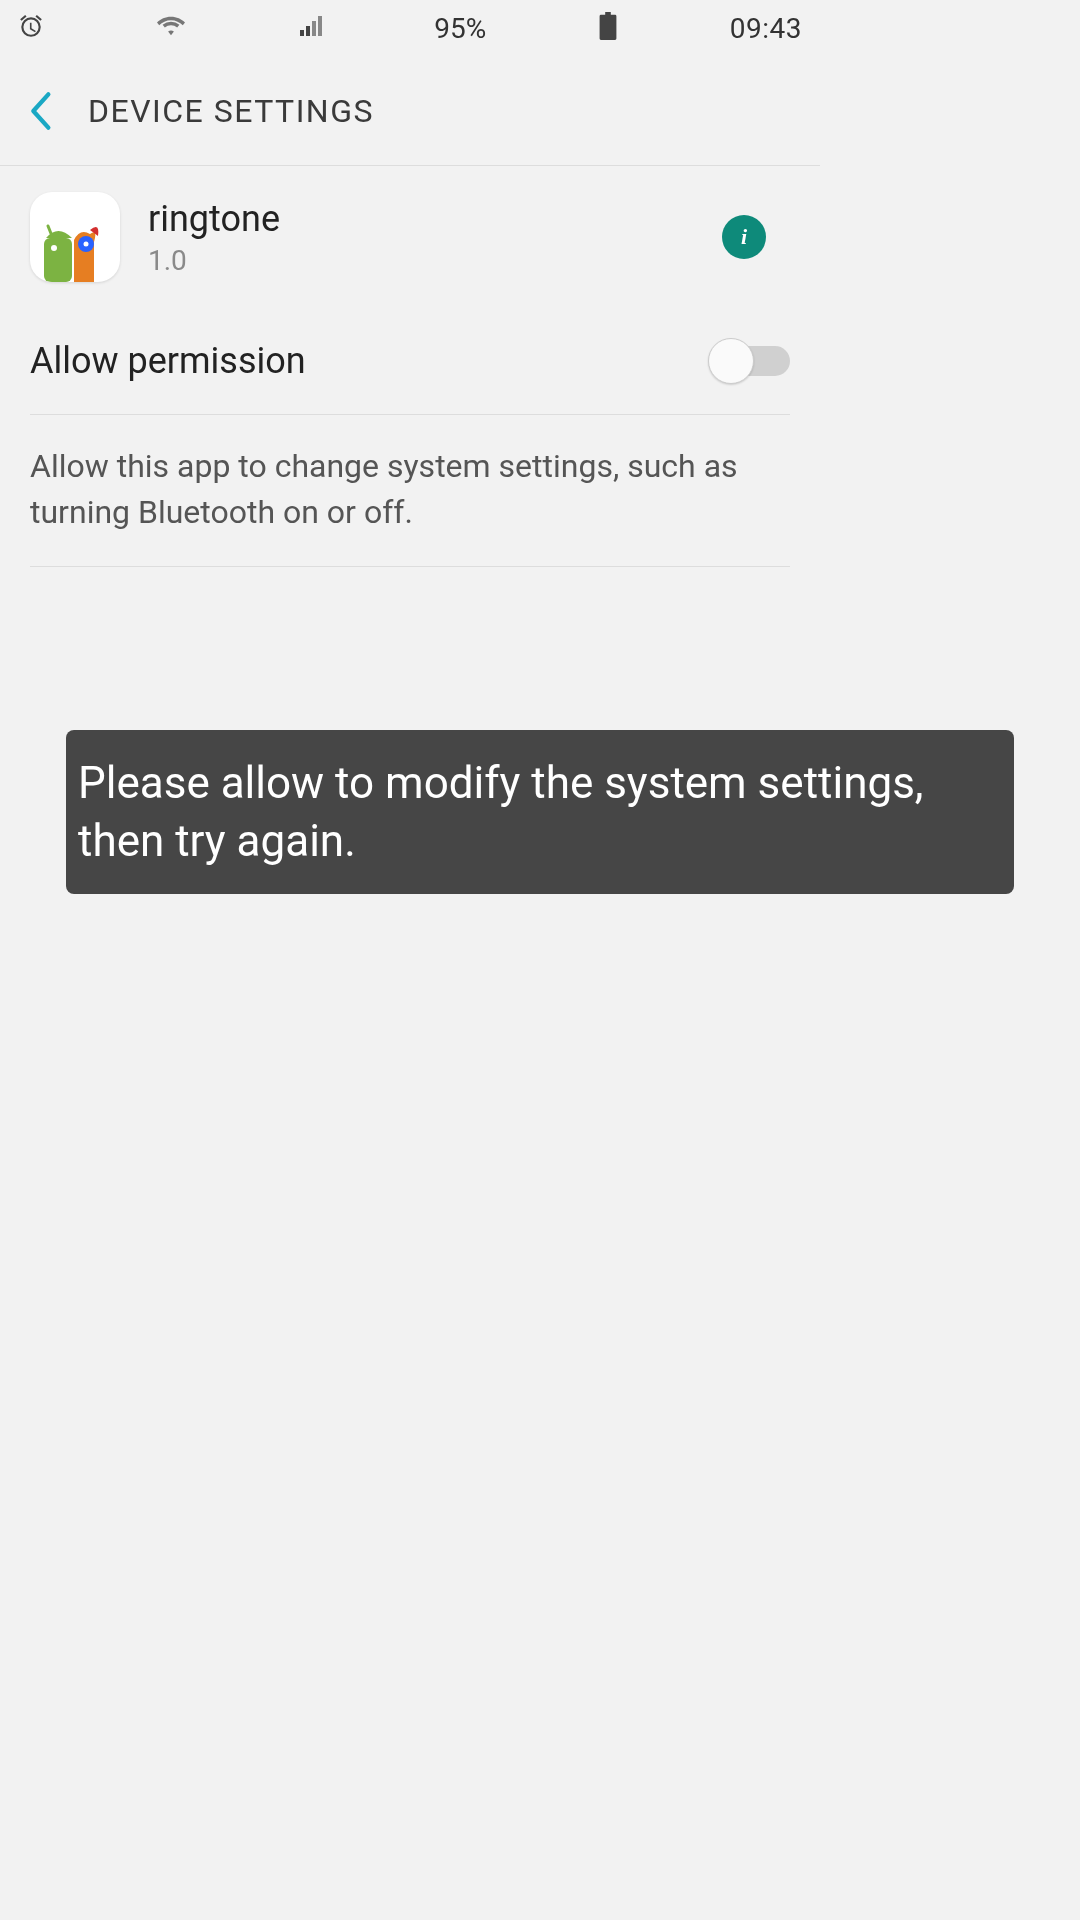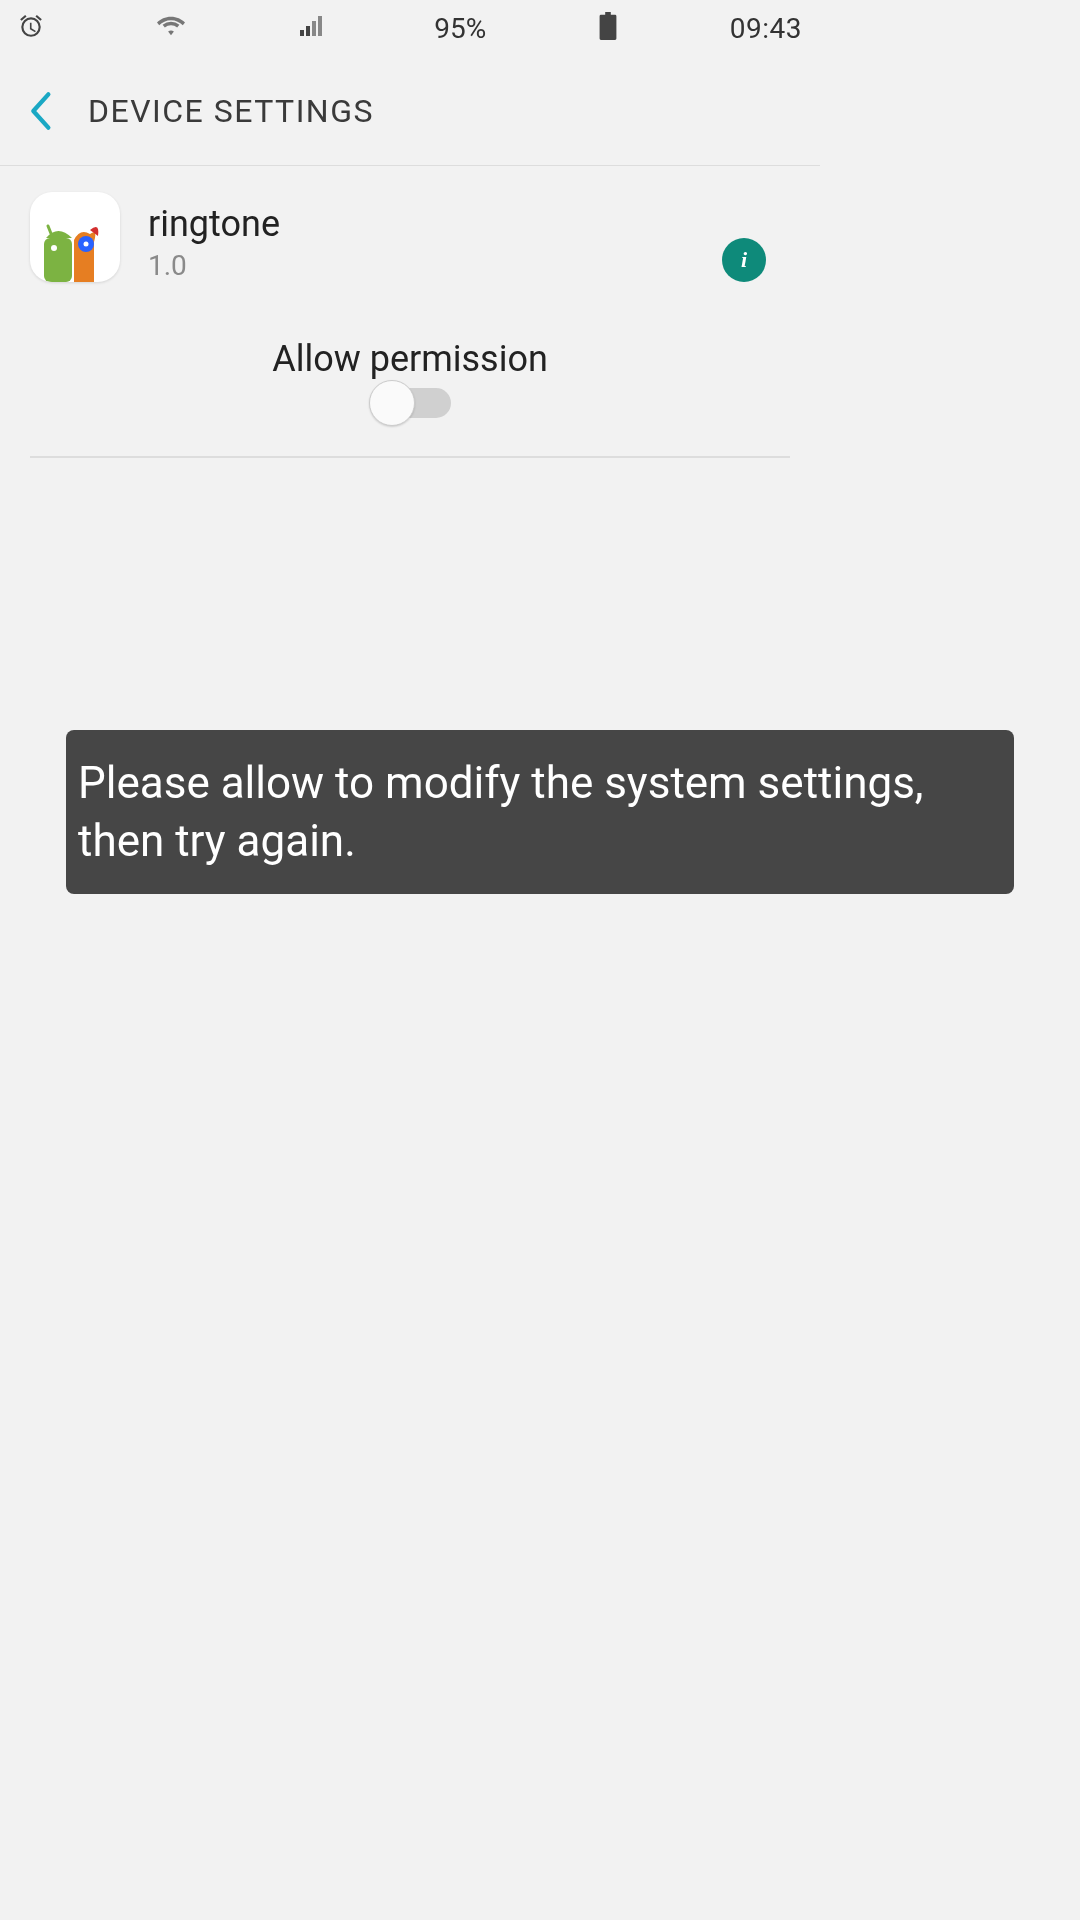--- a/index.html
+++ b/index.html
@@ -44,21 +44,21 @@
       margin-right: 28px;
     }
     .header-title {
       font-size: 32px;
       font-weight: 400;
       letter-spacing: 1.5px;
       color: #3a3a3a;
     }
     .app-row {
       display: flex;
-      align-items: flex-end;
+      align-items: center;
       padding: 26px 30px 26px 30px;
       gap: 28px;
     }
     .app-icon-tile {
       width: 90px;
       height: 90px;
       border-radius: 22px;
       background: #fff;
       box-shadow: 0 1px 3px rgba(0,0,0,0.12);
       display: flex;
@@ -91,21 +91,20 @@
       font-weight: 700;
       font-size: 22px;
       margin-right: 24px;
     }
     .section-wrap { padding: 0 30px; }
     .perm-row {
       display: flex;
       align-items: center;
       justify-content: space-between;
       padding: 30px 0 30px;
-      flex-direction: column;
     }
     .perm-label {
       font-size: 36px;
       color: #222;
     }
     .switch {
       position: relative;
       width: 82px;
       height: 46px;
     }
@@ -218,16 +217,17 @@
 
 <div class="section-wrap">
   <div class="perm-row">
     <div class="perm-label">Allow permission</div>
     <div class="switch">
       <div class="switch-track"></div>
       <div class="switch-thumb"></div>
     </div>
   </div>
   <div class="divider"></div>
+  <div class="perm-desc">Allow this app to change system settings, such as turning Bluetooth on or off.</div>
   <div class="divider"></div>
 </div>
 
 <div class="toast">Please allow to modify the system settings, then try again.</div>
 
 </body></html>

